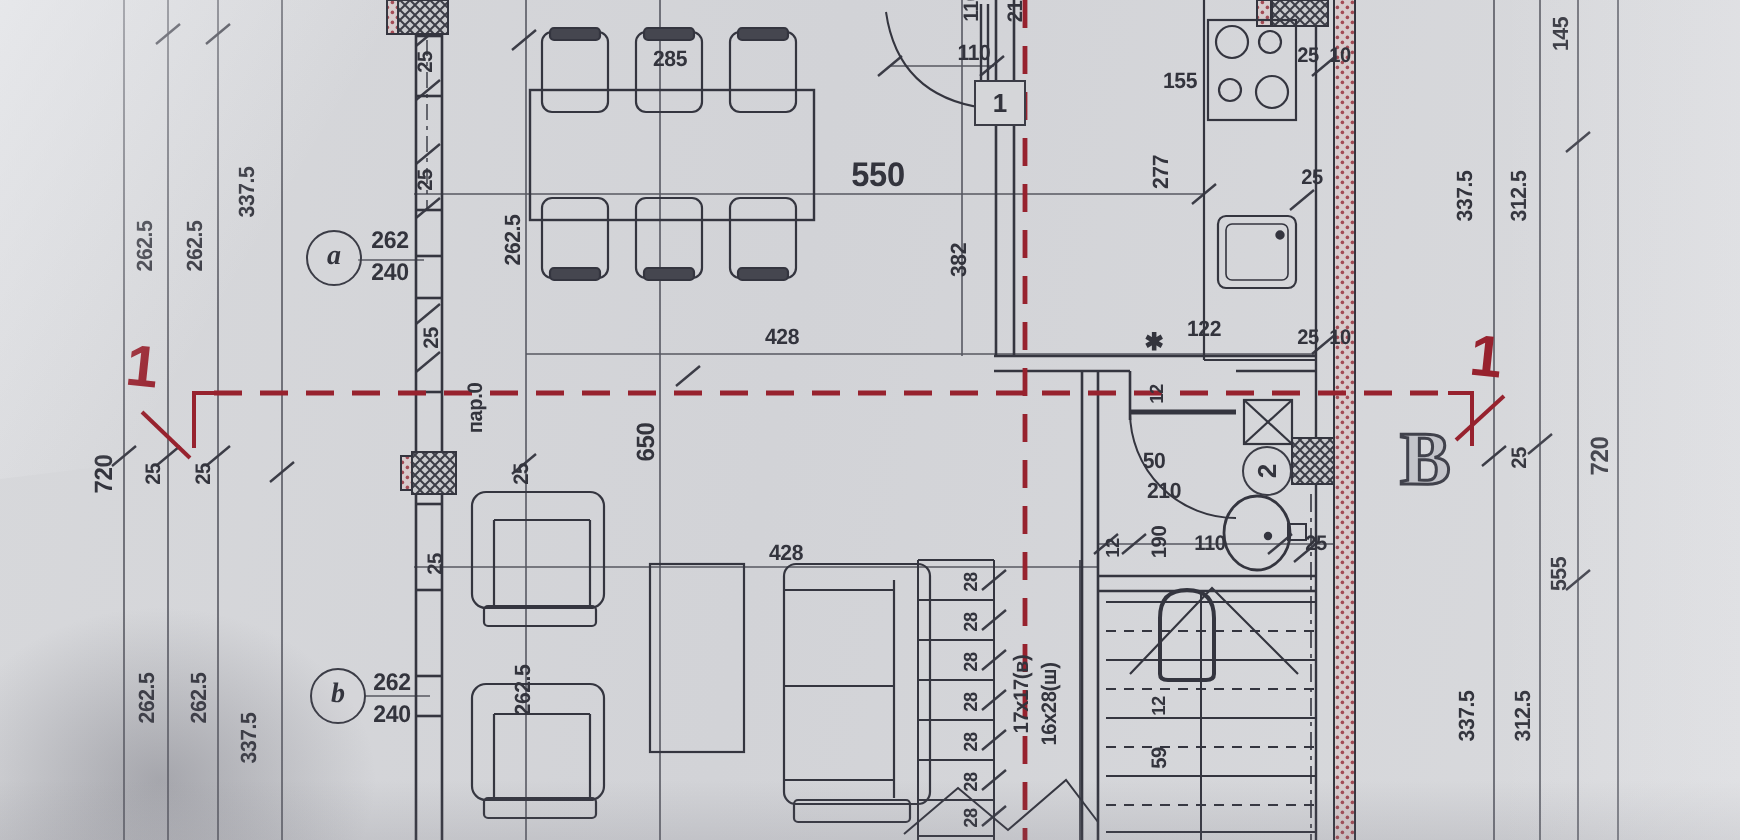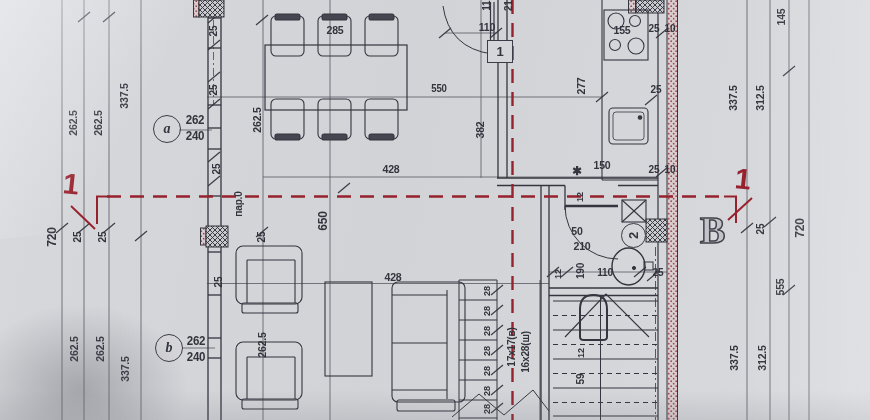--- a/index.html
+++ b/index.html
@@ -307,33 +307,33 @@
   </div>
   <div class="marker section-num" style="left:735px;top:163px;">
     <span>1</span>
   </div>
   <div class="marker" id="grid-letter-b" style="left:700px;top:208px;">
     <span>B</span>
   </div>
 
   <div id="labels">
       <span class="lbl" style="left: 335px; top: 30px;">285</span>
-      <span class="lbl" style="left: 439px; top: 88px; font-size: 10px;">550</span>
+      <span class="lbl" style="left: 439px; top: 88px; font-size: 17px;">550</span>
       <span class="lbl" style="left: 487px; top: 27px;">110</span>
-      <span class="lbl" style="left: 590px; top: 30px; margin-left: 32px;">155</span>
+      <span class="lbl" style="left: 590px; top: 41px;">155</span>
       <span class="lbl" style="left: 654px; top: 28px; font-size: 10.5px;">25</span>
       <span class="lbl" style="left: 670px; top: 28px; font-size: 10.5px;">10</span>
       <span class="lbl rot" style="left: 486px; top: 3px; font-size: 10.5px;">110</span>
       <span class="lbl rot" style="left: 508px; top: 3px; font-size: 10.5px;">210</span>
       <span class="lbl rot" style="left: 781px; top: 17px;">145</span>
       <span class="lbl rot" style="left: 581px; top: 86px;">277</span>
       <span class="lbl" style="left: 656px; top: 89px; font-size: 10.5px;">25</span>
       <span class="lbl rot" style="left: 480px; top: 130px;">382</span>
       <span class="lbl" style="left: 577px; top: 171px; font-size: 12px;">✱</span>
-      <span class="lbl" style="left: 602px; top: 165px;">150</span>
+      <span class="lbl" style="left: 602px; top: 165px;">122</span>
       <span class="lbl" style="left: 654px; top: 169px; font-size: 10.5px;">25</span>
       <span class="lbl" style="left: 670px; top: 169px; font-size: 10.5px;">10</span>
       <span class="lbl rot" style="left: 124px; top: 96px;">337.5</span>
       <span class="lbl rot" style="left: 73px; top: 123px;">262.5</span>
       <span class="lbl rot" style="left: 98px; top: 123px;">262.5</span>
       <span class="lbl rot" style="left: 52px; top: 237px; font-size: 12.5px;">720</span>
       <span class="lbl rot" style="left: 77px; top: 237px; font-size: 10.5px;">25</span>
       <span class="lbl rot" style="left: 102px; top: 237px; font-size: 10.5px;">25</span>
       <span class="lbl rot" style="left: 74px; top: 349px;">262.5</span>
       <span class="lbl rot" style="left: 100px; top: 349px;">262.5</span>

